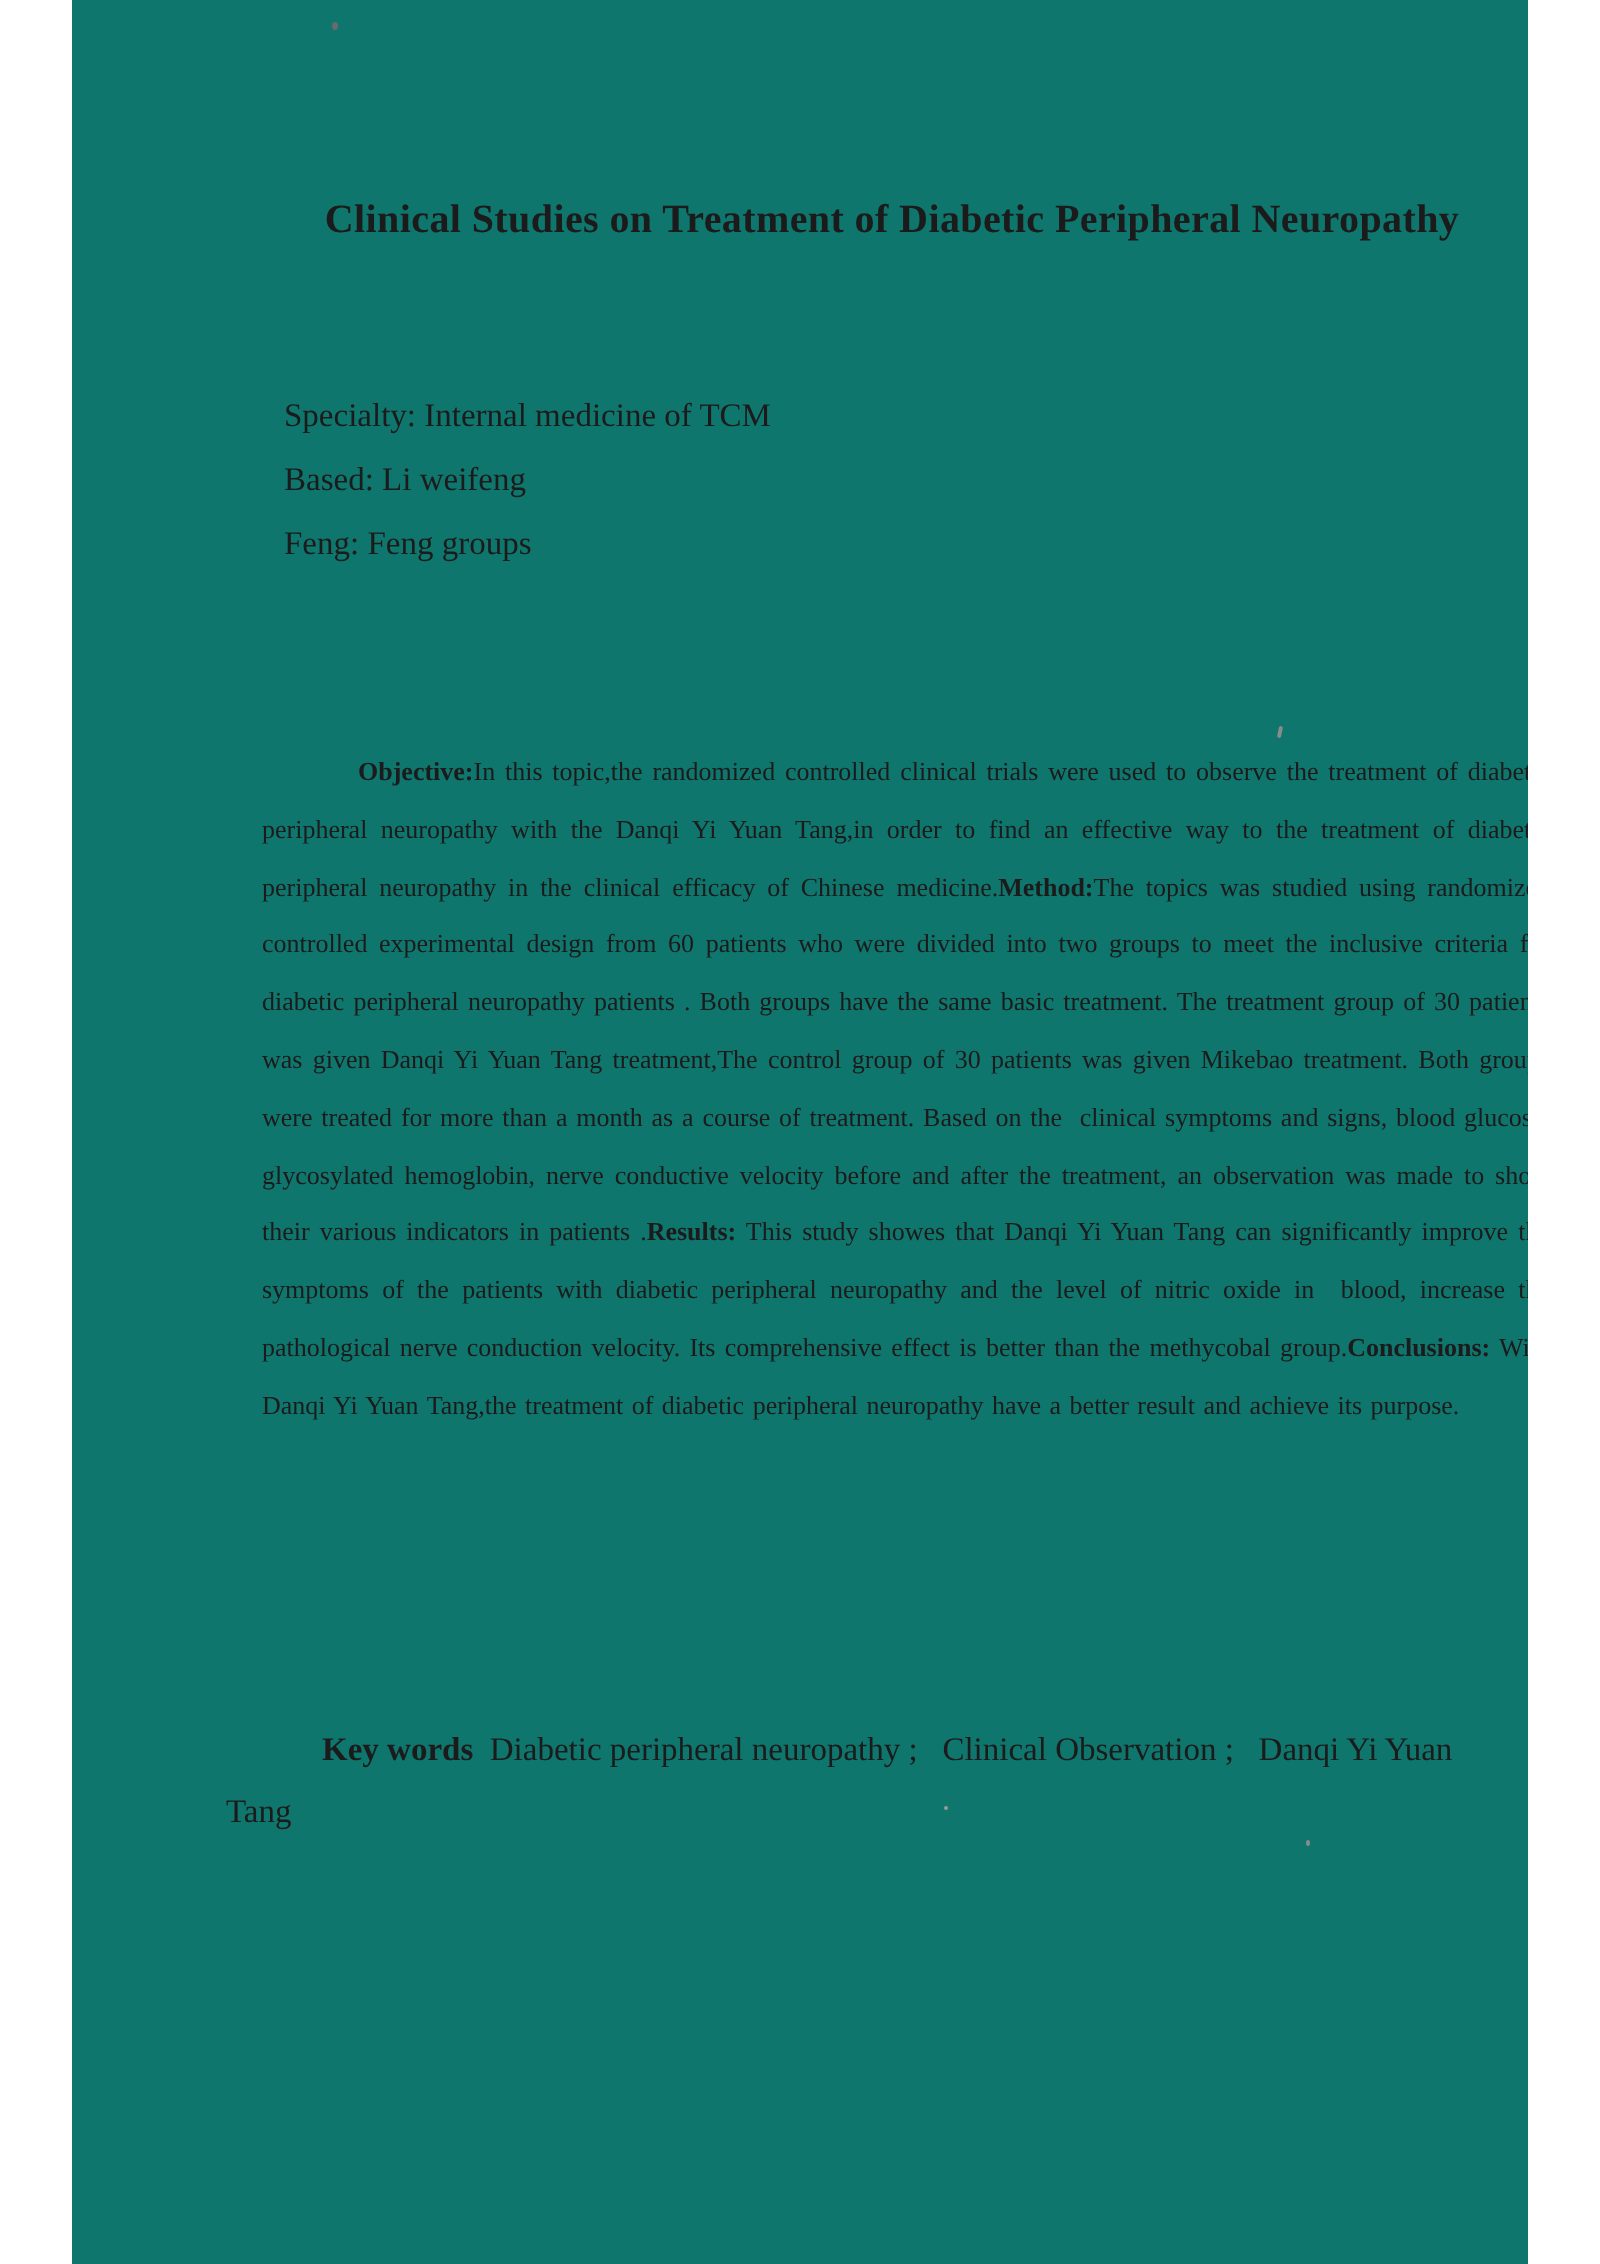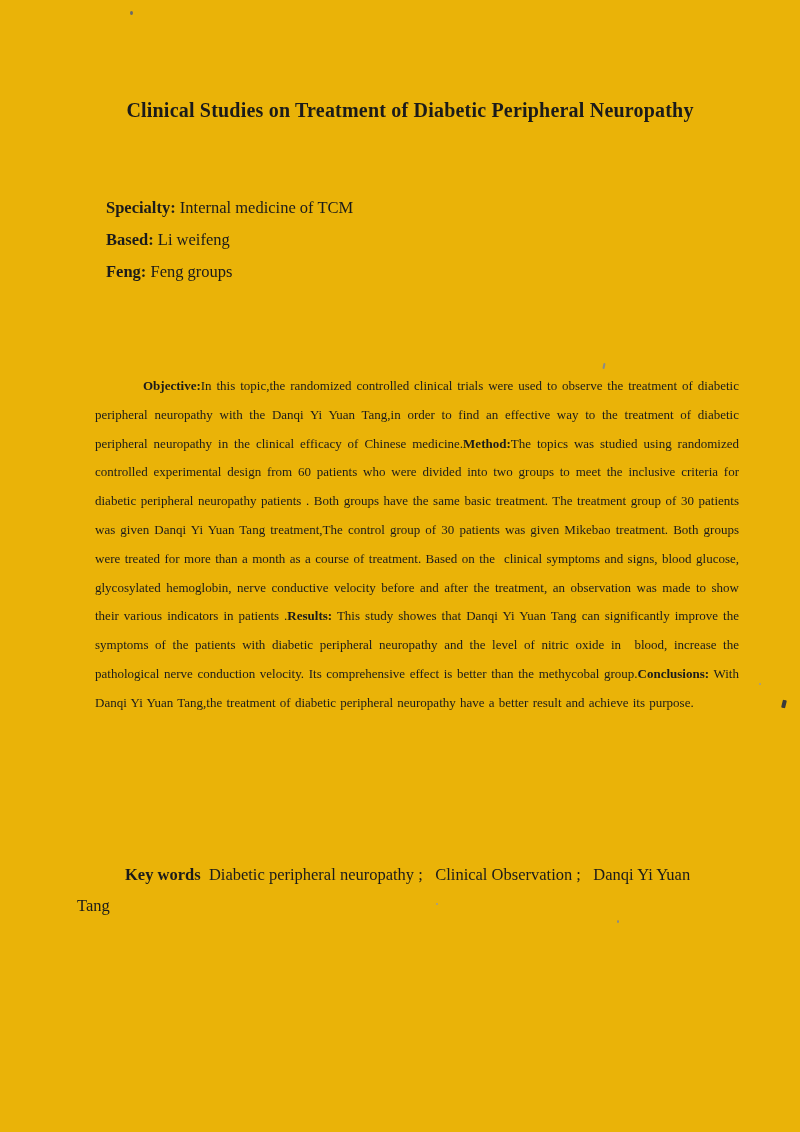--- a/index.html
+++ b/index.html
@@ -1,22 +1,22 @@
 <!DOCTYPE html>
 <html><head>
 <meta charset="utf-8">
 <style>
   * { margin: 0; padding: 0; box-sizing: border-box; }
   html, body { background: #ffffff; }
   .page {
     position: relative;
-    width: 800px;
+    width: 728px;
     height: 1132px;
     margin: 0 auto;
-    background: #eab308;
+    background: #0f766e;
     color: #1b1b1b;
     font-family: "Liberation Serif", "DejaVu Serif", serif;
     overflow: hidden;
   }
   .title-block {
     position: absolute;
     top: 91px;
     left: 50px;
     width: 720px;
     text-align: center;
@@ -25,21 +25,21 @@
     line-height: 39px;
     letter-spacing: 0.2px;
   }
   .meta-block {
     position: absolute;
     top: 192px;
     left: 106px;
     font-size: 16.5px;
     line-height: 32px;
   }
-  .meta-row .meta-label { font-weight: bold; margin-top: 43px; }
+  .meta-row .meta-label { font-weight: normal; margin-top: 43px; }
   .abstract-heading {
     position: absolute;
     top: 314px;
     left: 50px;
     width: 720px;
     text-align: center;
     font-weight: bold;
     font-size: 21px;
     letter-spacing: 0.3px;
   }

